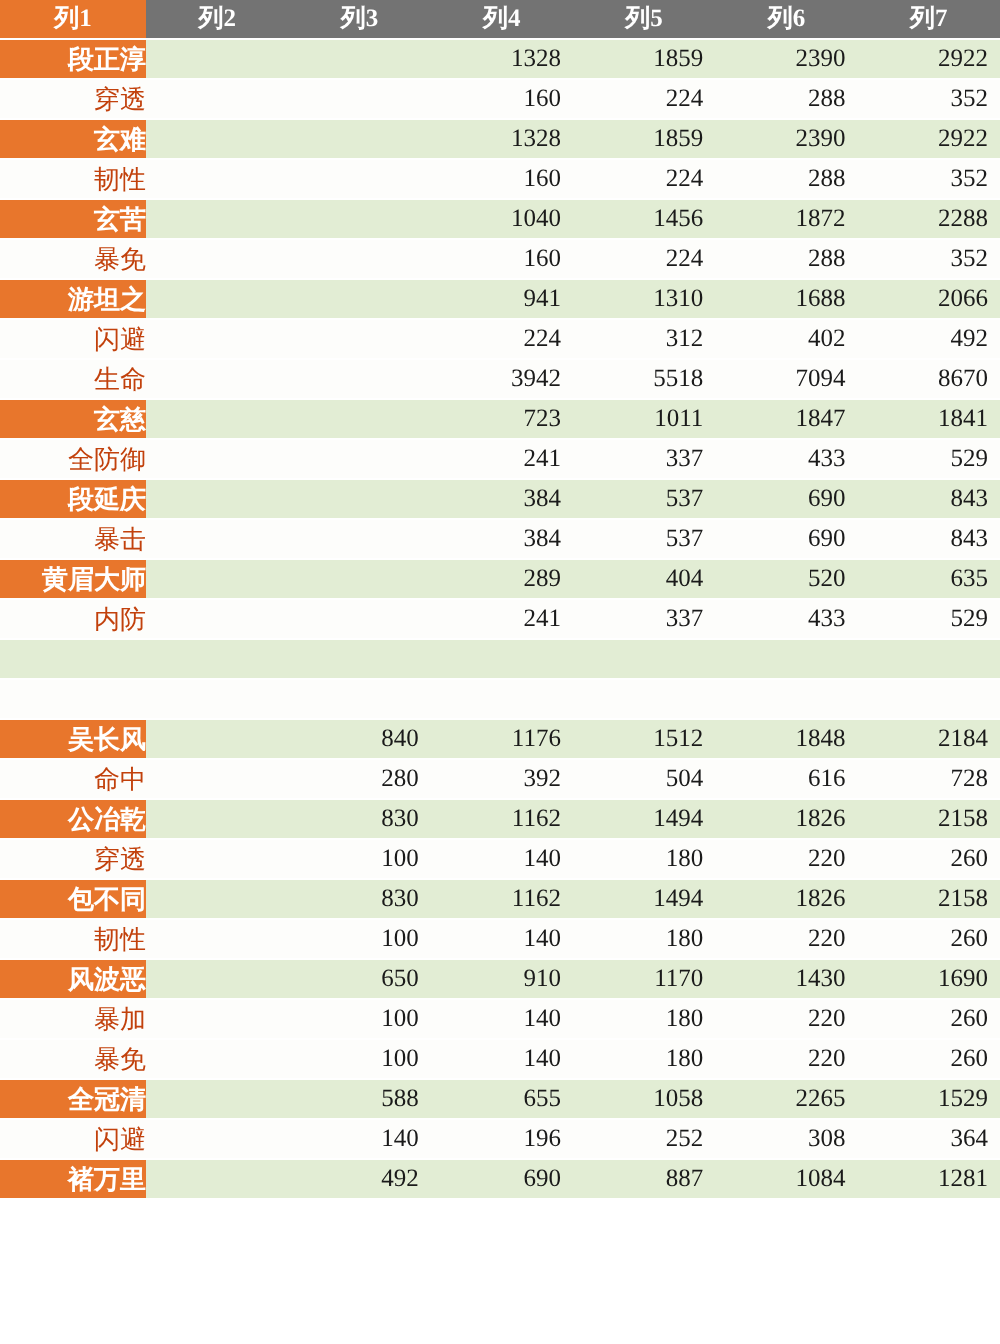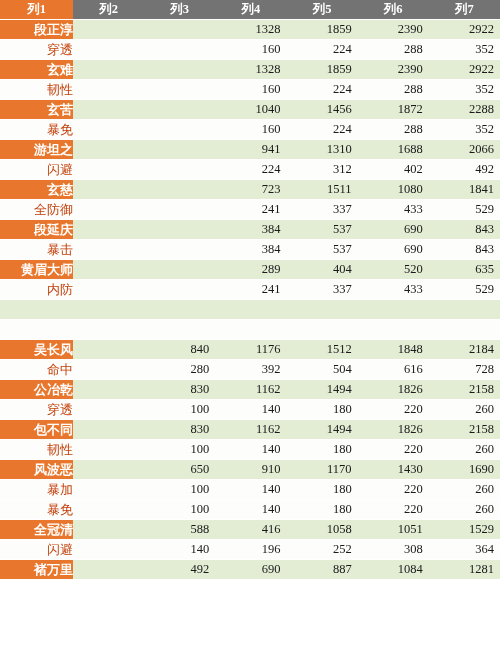--- a/index.html
+++ b/index.html
@@ -142,27 +142,36 @@
         </tr>
         <tr class="r white">
           <td class="lab">闪避</td>
           <td></td>
           <td></td>
           <td>224</td>
           <td>312</td>
           <td>402</td>
           <td>492</td>
         </tr>
+        <tr class="r white">
+          <td class="lab">生命</td>
+          <td></td>
+          <td></td>
+          <td>3942</td>
+          <td>5518</td>
+          <td>7094</td>
+          <td>8670</td>
+        </tr>
         <tr class="r green">
           <td class="lab">玄慈</td>
           <td></td>
           <td></td>
           <td>723</td>
-          <td>1511</td>
-          <td>1080</td>
+          <td>1011</td>
+          <td>1847</td>
           <td>1841</td>
         </tr>
         <tr class="r white">
           <td class="lab">全防御</td>
           <td></td>
           <td></td>
           <td>241</td>
           <td>337</td>
           <td>433</td>
           <td>529</td>
@@ -299,23 +308,23 @@
           <td>100</td>
           <td>140</td>
           <td>180</td>
           <td>220</td>
           <td>260</td>
         </tr>
         <tr class="r green">
           <td class="lab">全冠清</td>
           <td></td>
           <td>588</td>
-          <td>416</td>
+          <td>655</td>
           <td>1058</td>
-          <td>1051</td>
+          <td>2265</td>
           <td>1529</td>
         </tr>
         <tr class="r white">
           <td class="lab">闪避</td>
           <td></td>
           <td>140</td>
           <td>196</td>
           <td>252</td>
           <td>308</td>
           <td>364</td>

